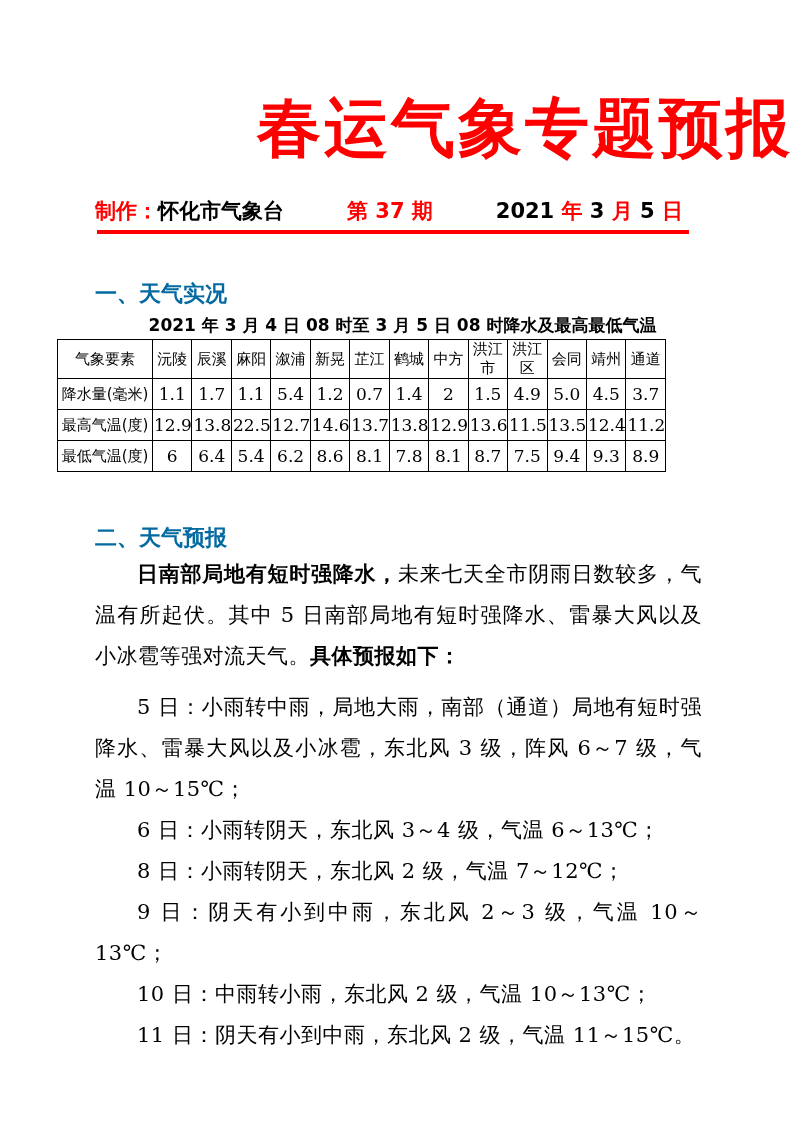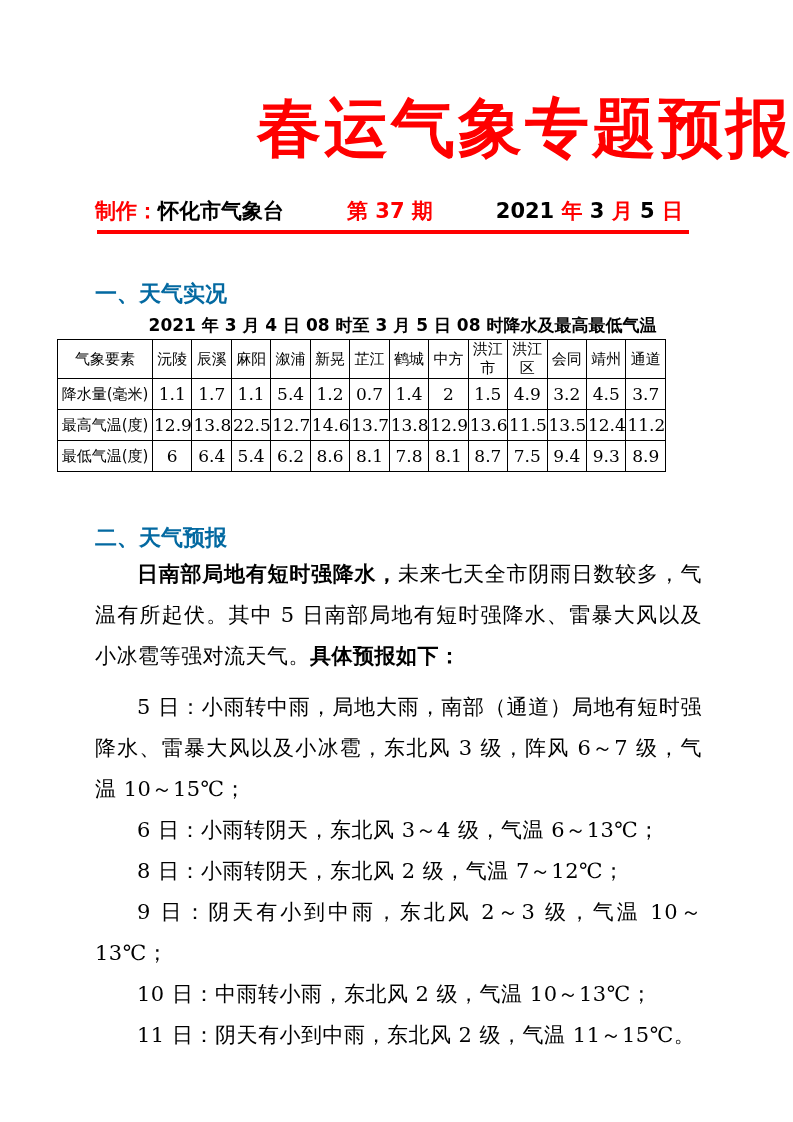--- a/index.html
+++ b/index.html
@@ -157,21 +157,21 @@
           <td>1.1</td>
           <td>1.7</td>
           <td>1.1</td>
           <td>5.4</td>
           <td>1.2</td>
           <td>0.7</td>
           <td>1.4</td>
           <td>2</td>
           <td>1.5</td>
           <td>4.9</td>
-          <td>3.2</td>
+          <td>5.0</td>
           <td>4.5</td>
           <td>3.7</td>
         </tr>
         <tr>
           <td class="row-label">最高气温(度)</td>
           <td>12.9</td>
           <td>13.8</td>
           <td>22.5</td>
           <td>12.7</td>
           <td>14.6</td>

